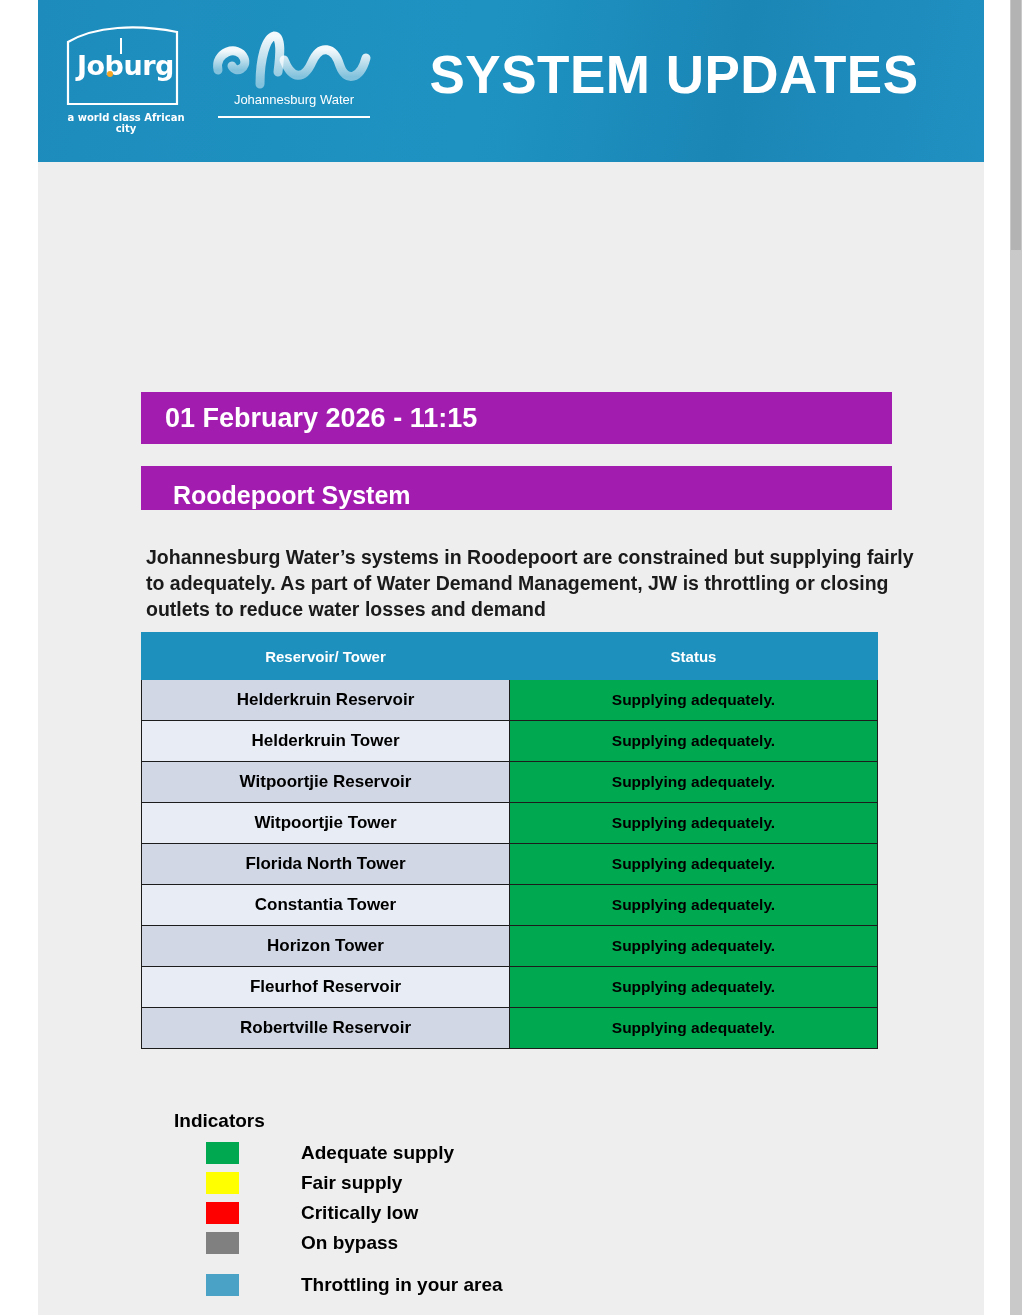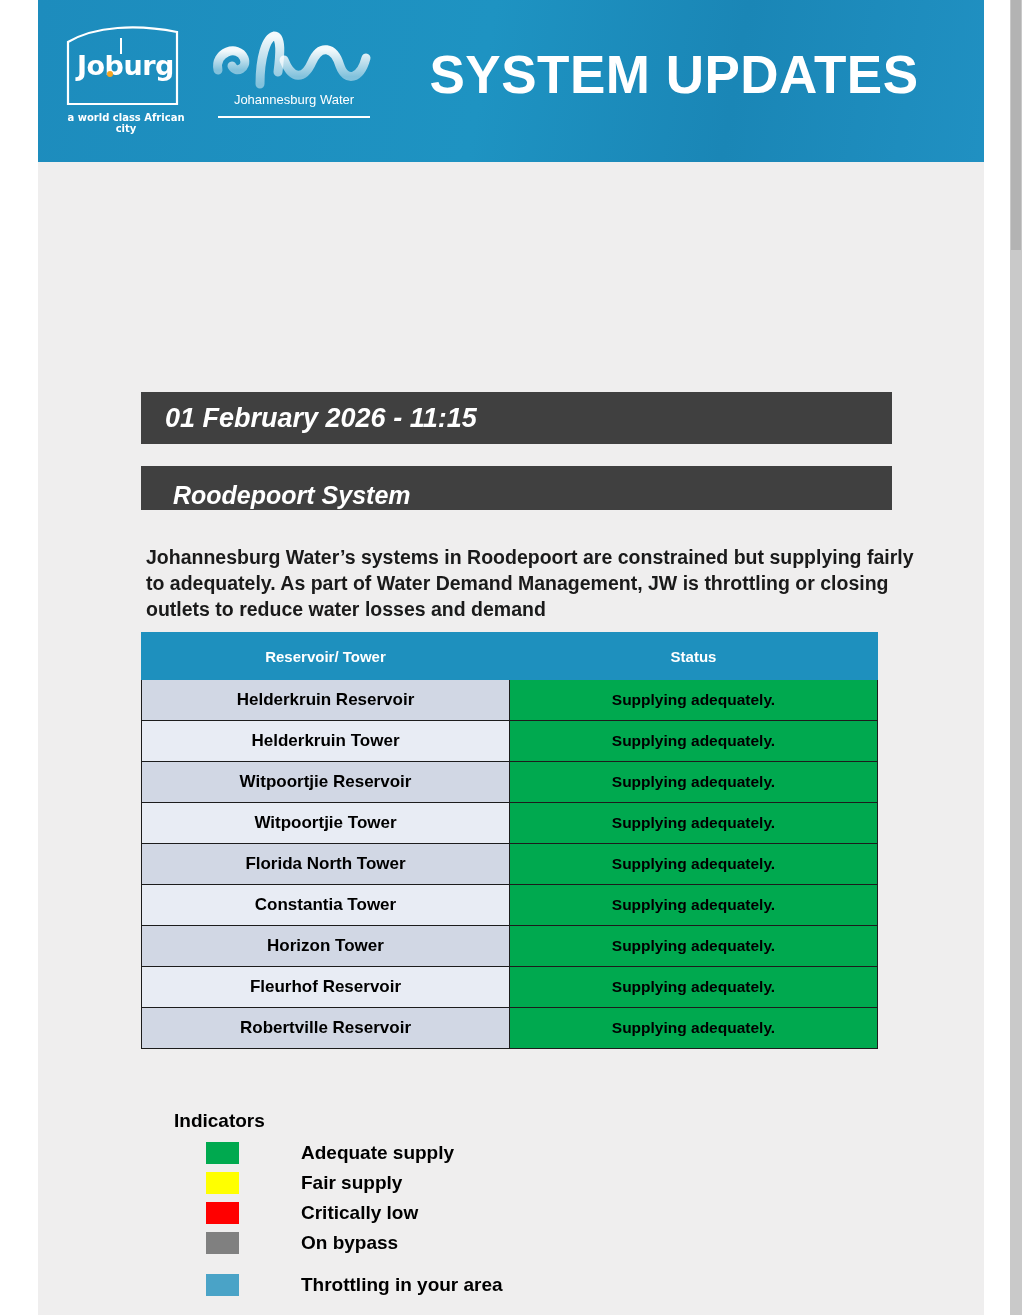--- a/index.html
+++ b/index.html
@@ -149,27 +149,26 @@
     font-weight: 700;
     letter-spacing: 0.5px;
     font-family: "Liberation Sans", sans-serif;
   }
 
   
   .content { position: relative; width: 946px; }
 
   .bar {
     position: absolute;
-    background: #404040;
+    background: #a21caf;
     color: #ffffff;
     font-weight: 700;
     display: flex;
     align-items: center;
     font-family: "Liberation Sans", sans-serif;
-    font-style: italic;
   }
   .bar-date {
     left: 103px;
     top: 230px;
     width: 751px;
     height: 52px;
     font-size: 27px;
     padding-left: 24px;
     box-sizing: border-box;
   }

